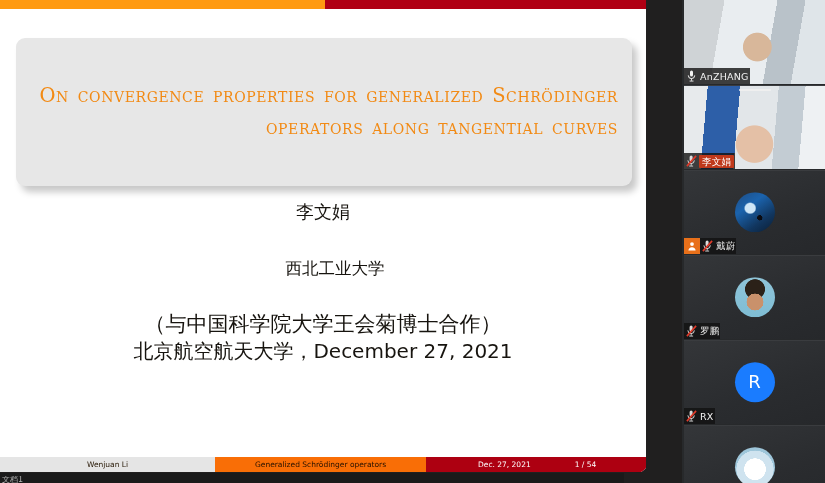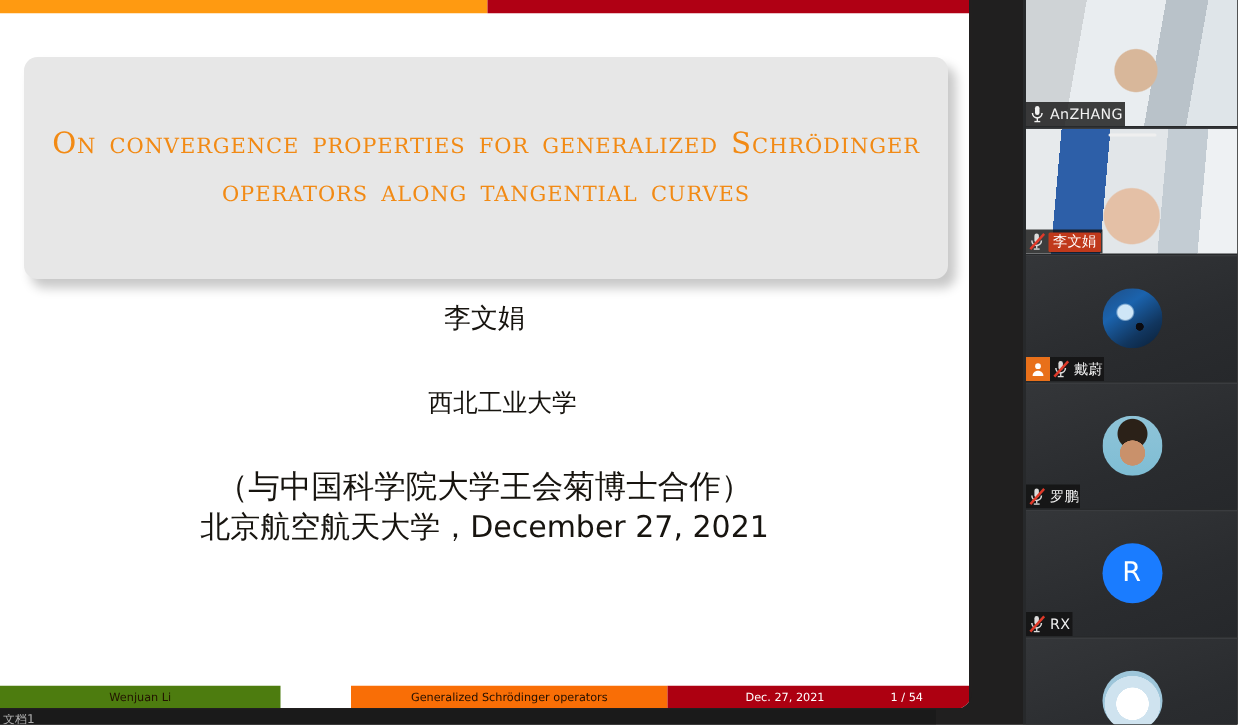--- a/index.html
+++ b/index.html
@@ -71,21 +71,21 @@
     display: flex;
     align-items: center;
     justify-content: center;
     padding: 0 14px;
   }
   .title-text {
     color: #f28a14;
     font-family: "DejaVu Serif", "Liberation Serif", serif;
     font-size: 19.5px;
     font-variant: small-caps;
-    text-align: center;
+    text-align: right;
     line-height: 1.62;
     letter-spacing: 0.6px;
     word-spacing: 2px;
   }
 
   
   .slide-body {
     position: absolute;
     left: 0;
     top: 200px;
@@ -126,22 +126,22 @@
     overflow: hidden;
   }
   .foot-seg {
     display: flex;
     align-items: center;
     justify-content: center;
     height: 100%;
     white-space: nowrap;
     overflow: hidden;
   }
-  .foot-author  { width: 187px; background: #4d7c0f; color: #231400; }
-  .foot-title   { width: 211px; background: #f96e06; color: #241000; margin-left: 47px; }
+  .foot-author  { width: 215px; background: #e5e5e5; color: #231400; }
+  .foot-title   { width: 211px; background: #f96e06; color: #241000; }
   .foot-date    { flex: 1;      background: #ad0011; color: #ffffff;
                   justify-content: flex-start; padding-left: 52px; gap: 44px; }
   .foot-date .pagenum { }
 
   
   .bottom-strip {
     position: absolute;
     left: 0; bottom: 0;
     width: 624px; height: 10px;
     background: #1a1a1a;

